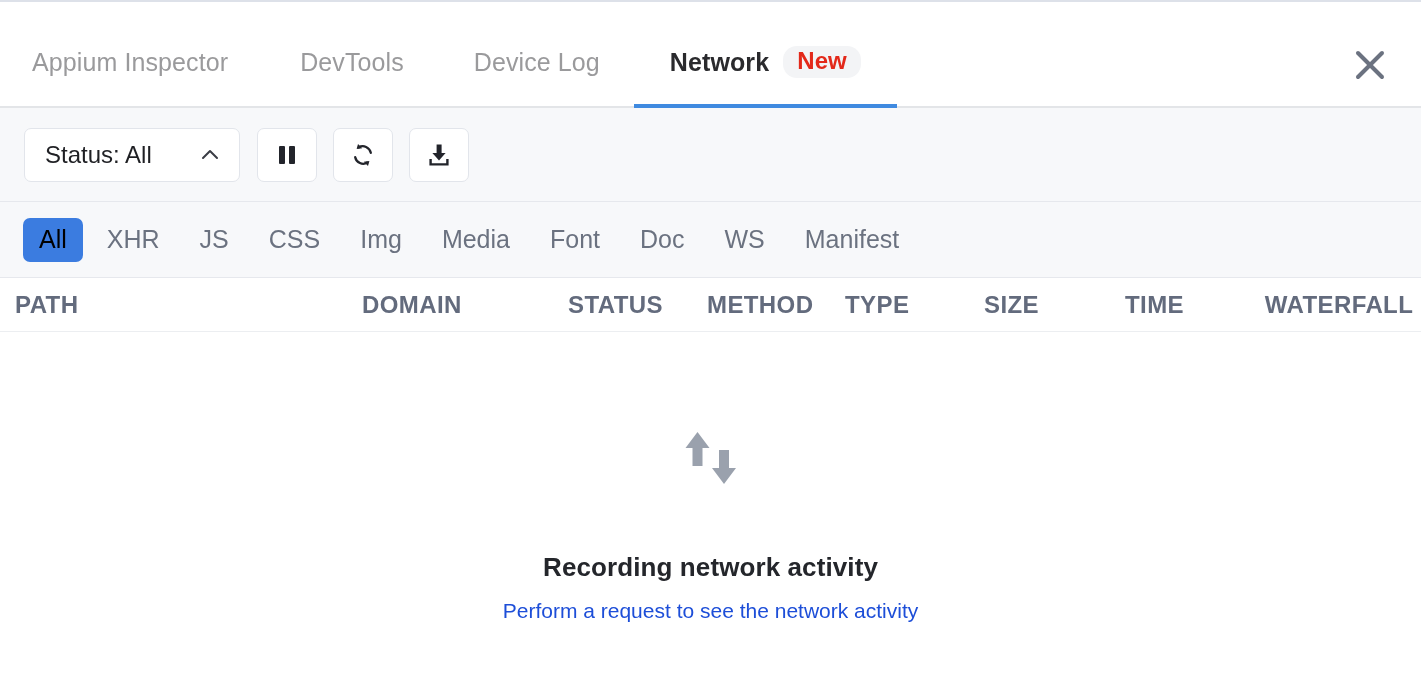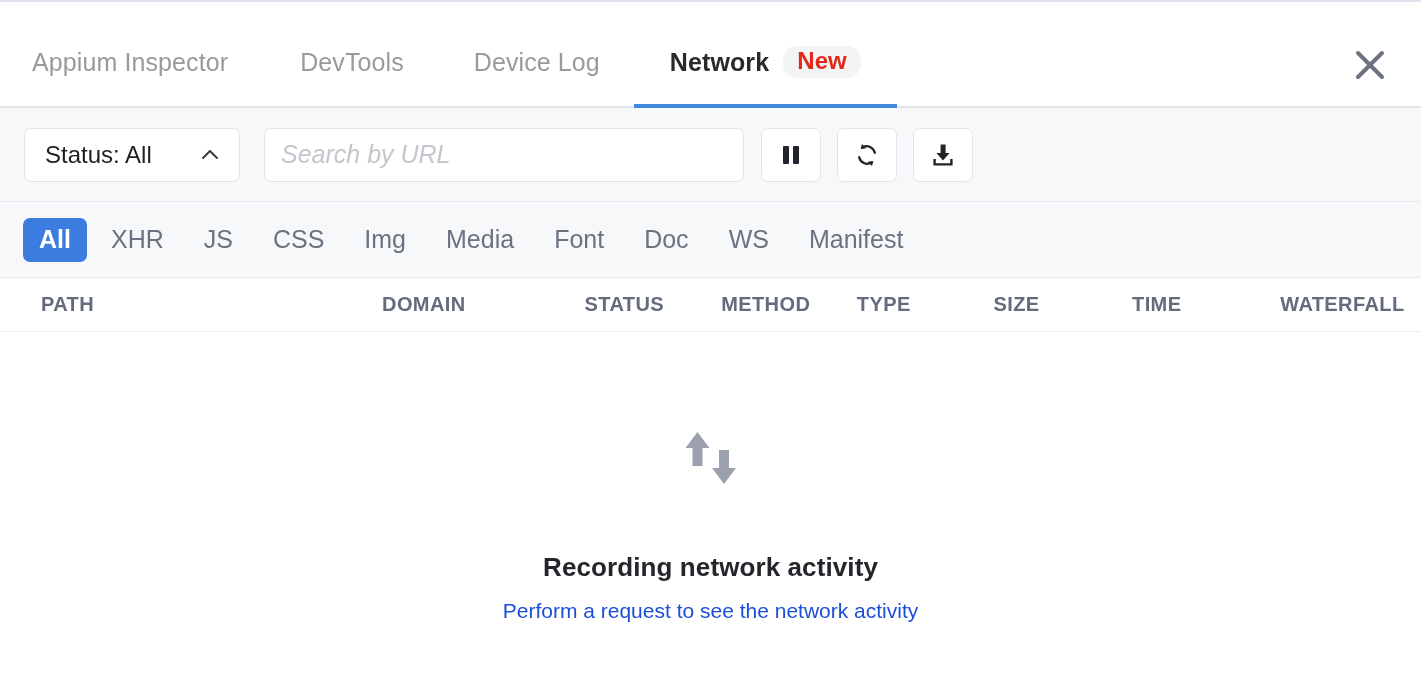--- a/index.html
+++ b/index.html
@@ -200,38 +200,37 @@
     padding: 6px 16px 8px 16px;
     border-radius: 7px;
     cursor: pointer;
     white-space: nowrap;
     user-select: none;
     line-height: 1.2;
     margin-right: 8px;
   }
   .chip.selected {
     background: #3b7ce0;
-    color: #ffffff;
-    font-weight: bold;
+    color: #000000;
+    font-weight: normal;
   }
 
   
   .table-head {
     height: 54px;
     flex: 0 0 54px;
     background: #ffffff;
     border-bottom: 1px solid #eceef1;
     display: flex;
     align-items: center;
-    font-size: 20px;
+    font-size: 24px;
     font-weight: bold;
     color: #636b7d;
     letter-spacing: 0.4px;
     box-sizing: border-box;
-    padding-left: 26px;
   }
   .th { white-space: nowrap; }
   .th.c0 { width: 362px; padding-left: 15px; box-sizing: border-box; }
   .th.c1 { width: 206px; }
   .th.c2 { width: 139px; }
   .th.c3 { width: 138px; }
   .th.c4 { width: 139px; }
   .th.c5 { width: 141px; }
   .th.c6 { width: 134px; }
   .th.c7 { width: 160px; text-align: center; }
@@ -305,23 +304,20 @@
 
     <div class="status-select">
       <span>Status: All</span>
       <span class="chevron-up">
         <svg width="22" height="22" viewBox="0 0 22 22" aria-hidden="true">
           <polyline points="4,14 11,7 18,14" fill="none" stroke="#3a3d45" stroke-width="2" stroke-linecap="round" stroke-linejoin="round"></polyline>
         </svg>
       </span>
     </div>
 
-    <div class="search-wrap">
-      <input class="search-input" type="text" placeholder="Search by URL" value="" style="">
-    </div>
 
     <div class="tool-actions">
 
       <div class="icon-btn">
         <span>
           <svg width="26" height="26" viewBox="0 0 26 26" aria-hidden="true">
             <rect x="5" y="4" width="6" height="18" rx="1" fill="#22242b"></rect>
             <rect x="15" y="4" width="6" height="18" rx="1" fill="#22242b"></rect>
           </svg>
         </span>

